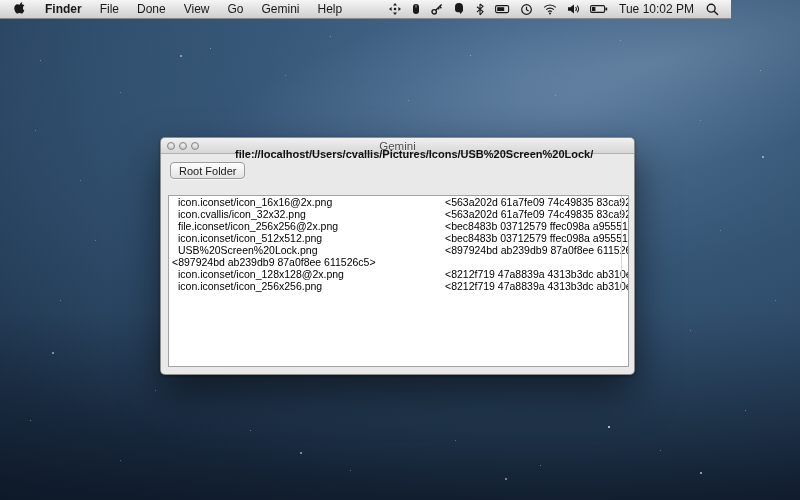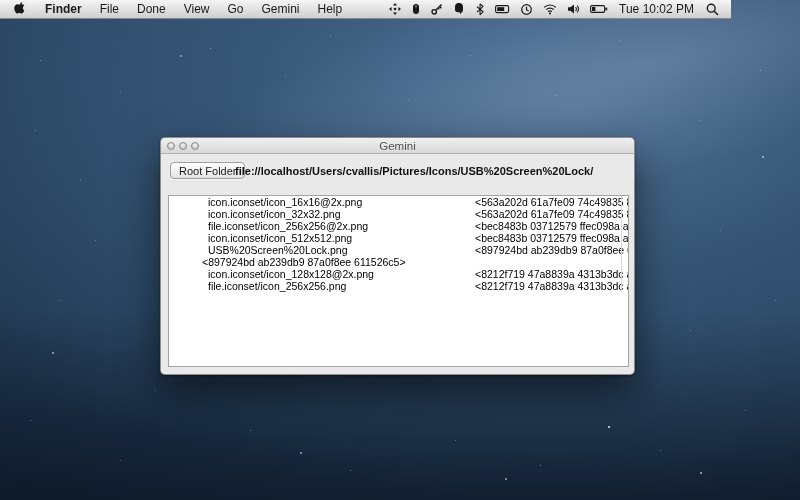--- a/index.html
+++ b/index.html
@@ -82,41 +82,41 @@
   }
   .root-folder-btn {
     position:absolute; left:9px; top:24px; height:17px; padding:0 8px;
     font-family:"Liberation Sans", sans-serif;
     font-size:11px; color:#1a1a1a;
     background:linear-gradient(#ffffff, #e3e3e3);
     border:1px solid #9d9d9d; border-radius:4px;
     box-shadow:0 1px 0 rgba(255,255,255,.7);
   }
   .path-text {
-    position:absolute; left:74px; top:27px; font-size:11px; font-weight:bold; color:#111;
+    position:absolute; left:74px; top:10px; font-size:11px; font-weight:bold; color:#111;
     white-space:nowrap;
   }
   .status-text { position:absolute; left:9px; top:61px; font-size:11px; color:#111; }
 
   .table {
     position:absolute; left:7px; top:57px; width:461px; height:172px;
     background:#fff; border:1px solid #a3a3a3;
     font-size:10.5px; color:#000; overflow:hidden;
   }
   .thead {
     display:flex; height:13px;
     background:linear-gradient(#fdfdfd, #ececec);
     border-bottom:1px solid #c6c6c6;
     color:#3f3f3f; font-size:10px;
   }
   .th { line-height:13px; padding-left:9px; }
   .th-filename { width:273px; border-right:1px solid #c9c9c9; }
   .th-md5 { flex:1; border-right:1px solid #c9c9c9; }
   .th-end { width:6px; }
-  .tbody { position:relative;margin-left:30px; }
+  .tbody { position:relative; }
   .col-divider { position:absolute; right:6px; top:0; bottom:0; width:0; border-left:1px solid #d6d6d6; }
   .tr { display:flex; height:12px; line-height:12px; }
   .td { white-space:nowrap; overflow:hidden; }
   .td-filename { width:273px; padding-left:9px; }
   .td-md5 { flex:1; padding-left:3px; }
 </style>
 </head>
 <body>
 
 <div class="desktop">
@@ -227,21 +227,21 @@
   <div class="status-text">Done</div>
 
   <div class="table">
     <div class="tbody">
       <div class="col-divider"></div>
       <div class="tr">
         <div class="td td-filename">icon.iconset/icon_16x16@2x.png</div>
         <div class="td td-md5">&lt;563a202d 61a7fe09 74c49835 83ca92e1&gt;</div>
       </div>
       <div class="tr">
-        <div class="td td-filename">icon.iconset/icon_32x32.png</div>
+        <div class="td td-filename">icon.cvallis/icon_32x32.png</div>
         <div class="td td-md5">&lt;563a202d 61a7fe09 74c49835 83ca92e1&gt;</div>
       </div>
       <div class="tr">
         <div class="td td-filename">file.iconset/icon_256x256@2x.png</div>
         <div class="td td-md5">&lt;bec8483b 03712579 ffec098a a9555180&gt;</div>
       </div>
       <div class="tr">
         <div class="td td-filename">icon.iconset/icon_512x512.png</div>
         <div class="td td-md5">&lt;bec8483b 03712579 ffec098a a9555180&gt;</div>
       </div>
@@ -250,18 +250,18 @@
         <div class="td td-md5">&lt;897924bd ab239db9 87a0f8ee 611526c5&gt;</div>
       </div>
       <div class="tr">
         <div class="td td-md5">&lt;897924bd ab239db9 87a0f8ee 611526c5&gt;</div>
       </div>
       <div class="tr">
         <div class="td td-filename">icon.iconset/icon_128x128@2x.png</div>
         <div class="td td-md5">&lt;8212f719 47a8839a 4313b3dc ab310e39&gt;</div>
       </div>
       <div class="tr">
-        <div class="td td-filename">file.iconset/icon_256x256.png</div>
+        <div class="td td-filename">icon.iconset/icon_256x256.png</div>
         <div class="td td-md5">&lt;8212f719 47a8839a 4313b3dc ab310e39&gt;</div>
       </div>
     </div>
   </div>
 </div>
 
 </body></html>

